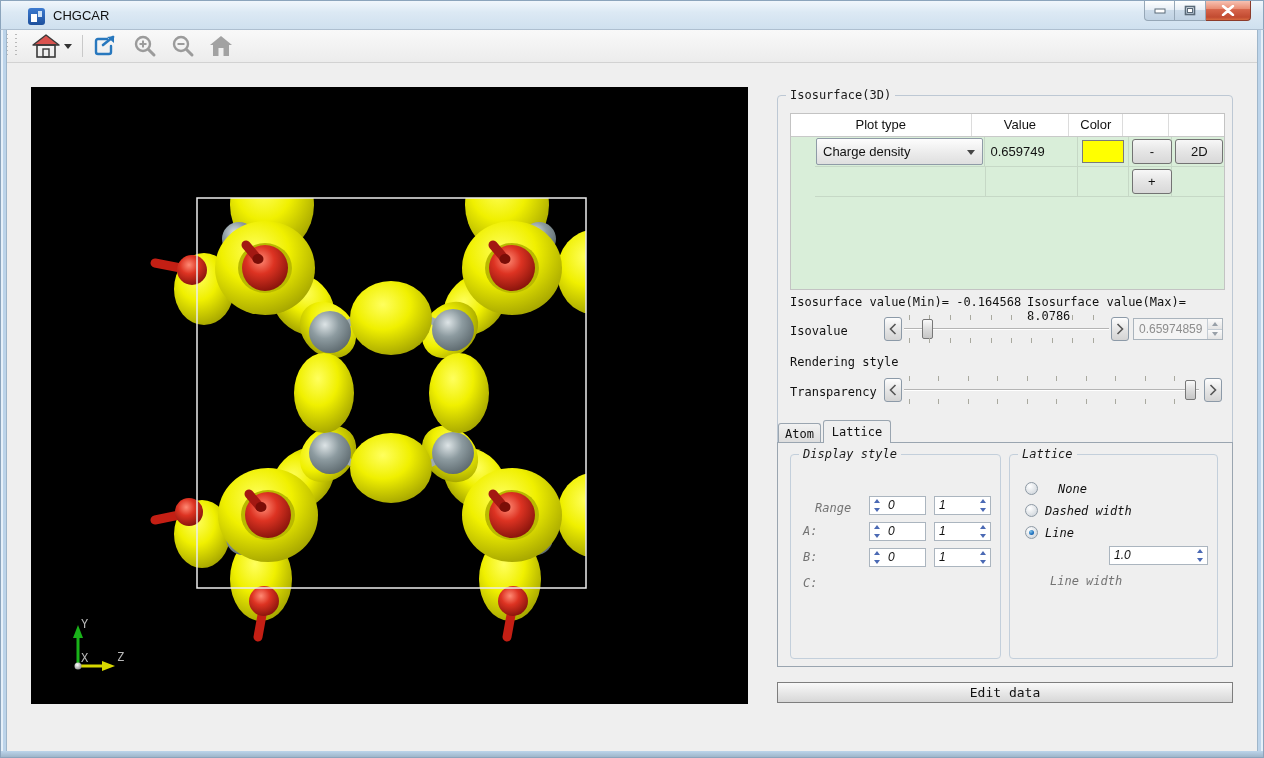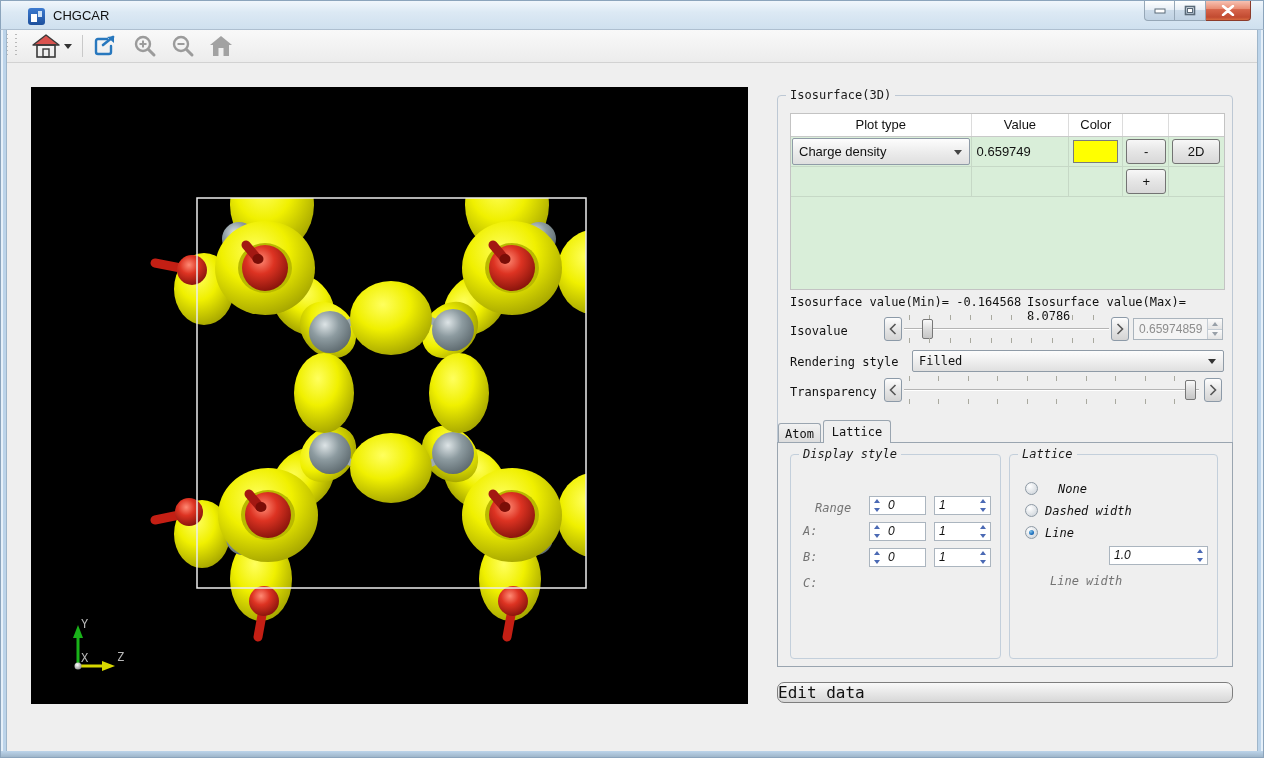--- a/index.html
+++ b/index.html
@@ -59,21 +59,21 @@
     background:#efefef; font-size:12px; color:#1a1a1a; line-height:15px; }
 
   .iso-group { left:770px; top:32px; width:456px; height:373px; }
 
   
   .iso-table { position:absolute; left:12px; top:17px; width:435px; height:177px;
     border:1px solid #c3c3c3; background:#d9eed9; }
   .tbl-header { display:flex; height:23px; background:#ffffff; border-bottom:1px solid #c9c9c9; }
   .tbl-header .hc { font-size:13px; color:#111; text-align:center; line-height:22px;
     border-right:1px solid #dcdcdc; }
-  .tbl-row { display:flex; height:30px; }
+  .tbl-row { display:flex; height:30px;margin-left:24px; }
   .tbl-row .tc { border-right:1px solid #c6d8c6; border-bottom:1px solid #c6d8c6;
     position:relative; }
   .c1{width:181px;} .c2{width:98px;} .c3{width:54px;} .c4{width:46px;} .c5{width:55px; border-right:none!important;}
   .cell-value { font-size:13px; color:#111; line-height:29px; padding-left:5px; }
   .combo { position:absolute; inset:1px; border:1px solid #8f9ba7; border-radius:2px;
     background:linear-gradient(#fdfdfd,#eaeaea 60%,#dfdfdf);
     font-size:13px; color:#111; line-height:25px; padding-left:6px; }
   .combo .arrow { position:absolute; right:7px; top:11px; width:0; height:0;
     border-left:4px solid transparent; border-right:4px solid transparent;
     border-top:5px solid #444; }
@@ -141,23 +141,23 @@
   .spinfield .sarrows { width:14px; display:flex; flex-direction:column; }
   .spinfield .sarrows div { flex:1; display:flex; align-items:center; justify-content:center; }
 
   .radio { position:absolute; width:13px; height:13px; border-radius:50%;
     border:1px solid #8e9aa5; background:radial-gradient(circle at 35% 30%, #ffffff, #d8dde2 70%, #c2c9cf); }
   .radio.checked::after { content:""; position:absolute; left:3px; top:3px; width:5px; height:5px;
     border-radius:50%; background:radial-gradient(circle at 35% 30%, #7ec3e8, #1e6fbe 60%, #114d88); }
   .radio-label { position:absolute; font-size:12px; color:#111; }
 
   .edit-btn { position:absolute; left:770px; top:619px; width:456px; height:21px;
-    border:1px solid #7e7e7e; border-radius:7px;
+    border:1px solid #7e7e7e; border-radius:0;
     background:linear-gradient(#f9f9f9,#e8e8e8 50%,#d7d7d7);
-    font-size:16px; color:#111; text-align:left; line-height:19px; }
+    font-size:13px; color:#111; text-align:center; line-height:19px; }
 </style>
 </head>
 <body>
 
 <div class="window">
 
   <div class="titlebar">
     <div class="app-icon">
       <svg width="13" height="13" viewBox="0 0 13 13">
         <rect x="1" y="4" width="6" height="8" fill="#fff"></rect>
@@ -434,24 +434,20 @@
           <div>
               <span class="tri-up"></span>
             </div>
             <div>
               <span class="tri-dn"></span>
             </div>
         </div>
       </div>
 
       <span class="row-label mono" style="left:12px; top:259px;">Rendering style</span>
-      <div class="wide-combo mono" style="left:134px; top:254px; width:312px; height:22px;">
-        <span>Filled</span>
-        <span class="arrow"></span>
-      </div>
 
       <span class="row-label mono" style="left:12px; top:289px;">Transparency</span>
       <div class="arrow-btn" style="left:106px; top:282px;">
         <svg width="8" height="12" viewBox="0 0 8 12">
             <path d="M6.5 1 L1.5 6 L6.5 11" stroke="#555" stroke-width="1.6" fill="none"></path>
           </svg>
       </div>
       <div class="slider" style="left:126px; top:280px; width:295px; --tick:29.5px;">
         <div class="ticks top"></div>
         <div class="groove"></div>

